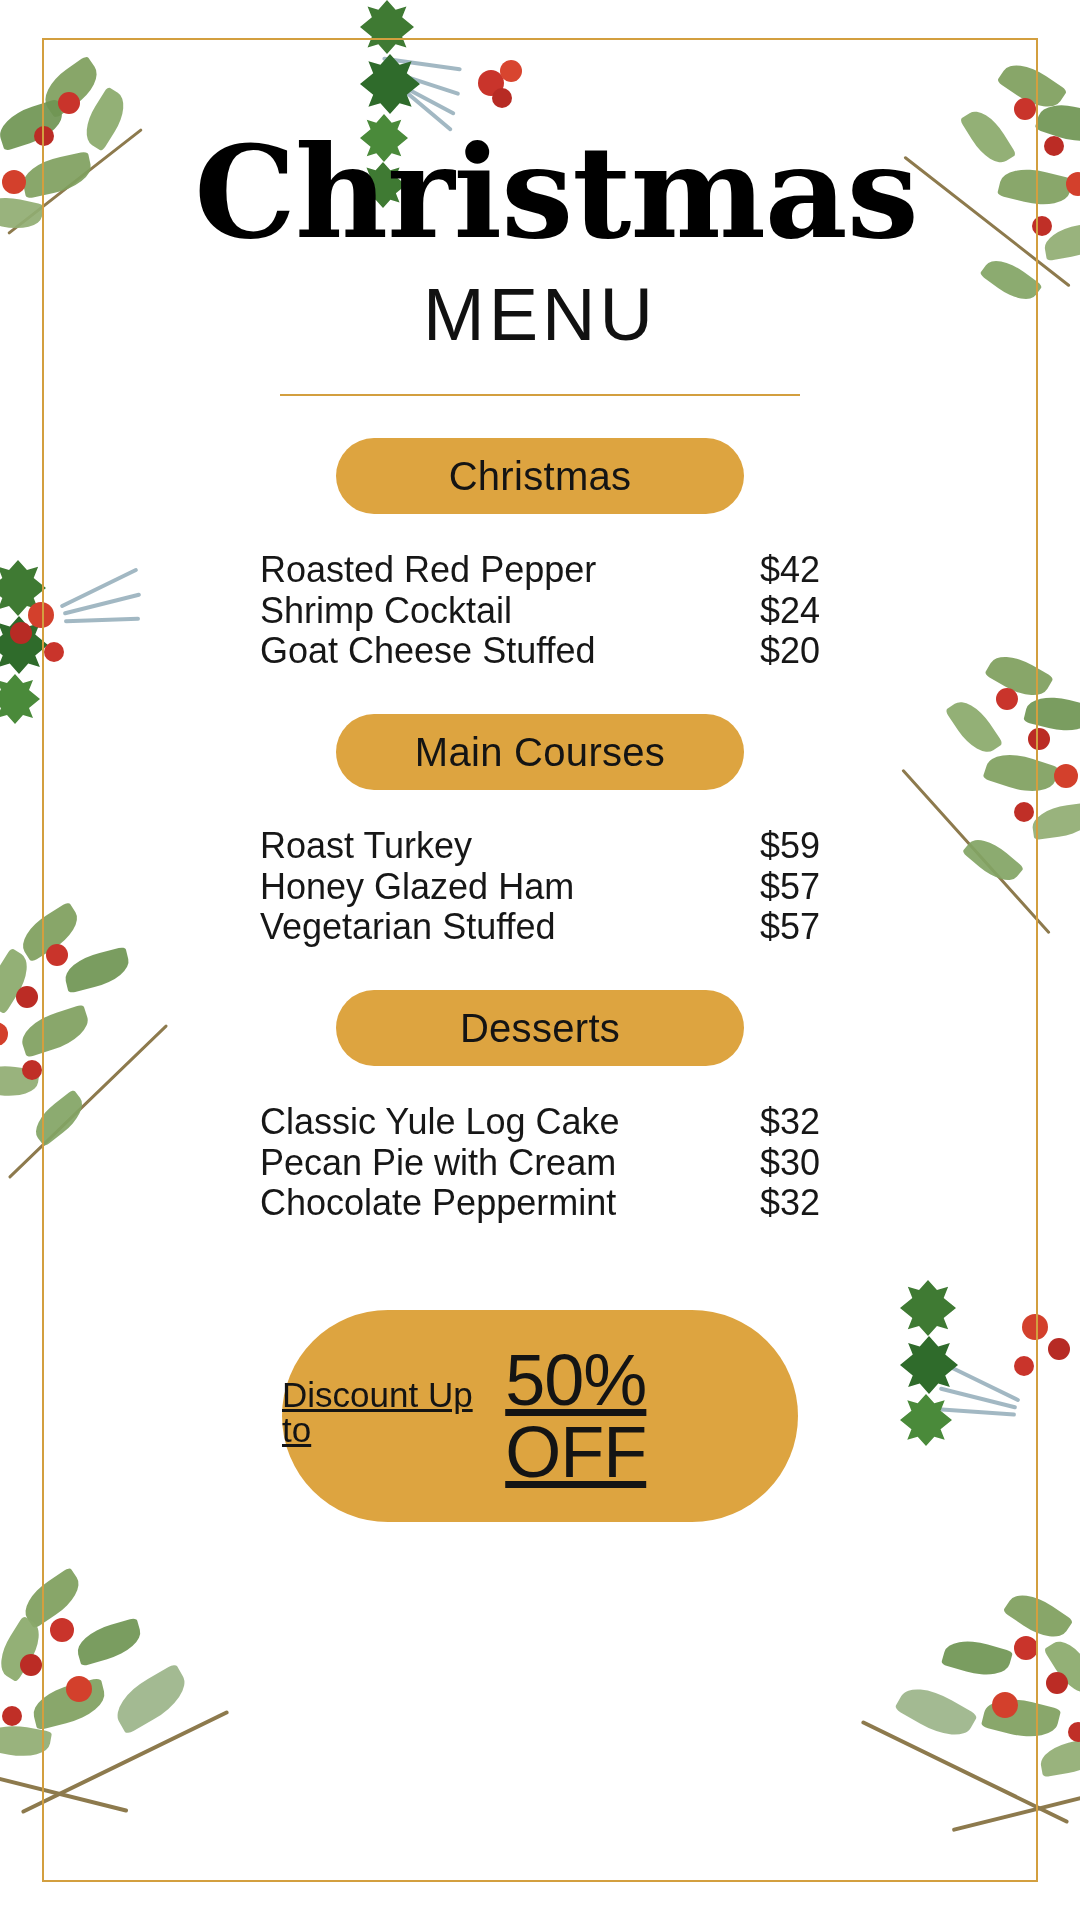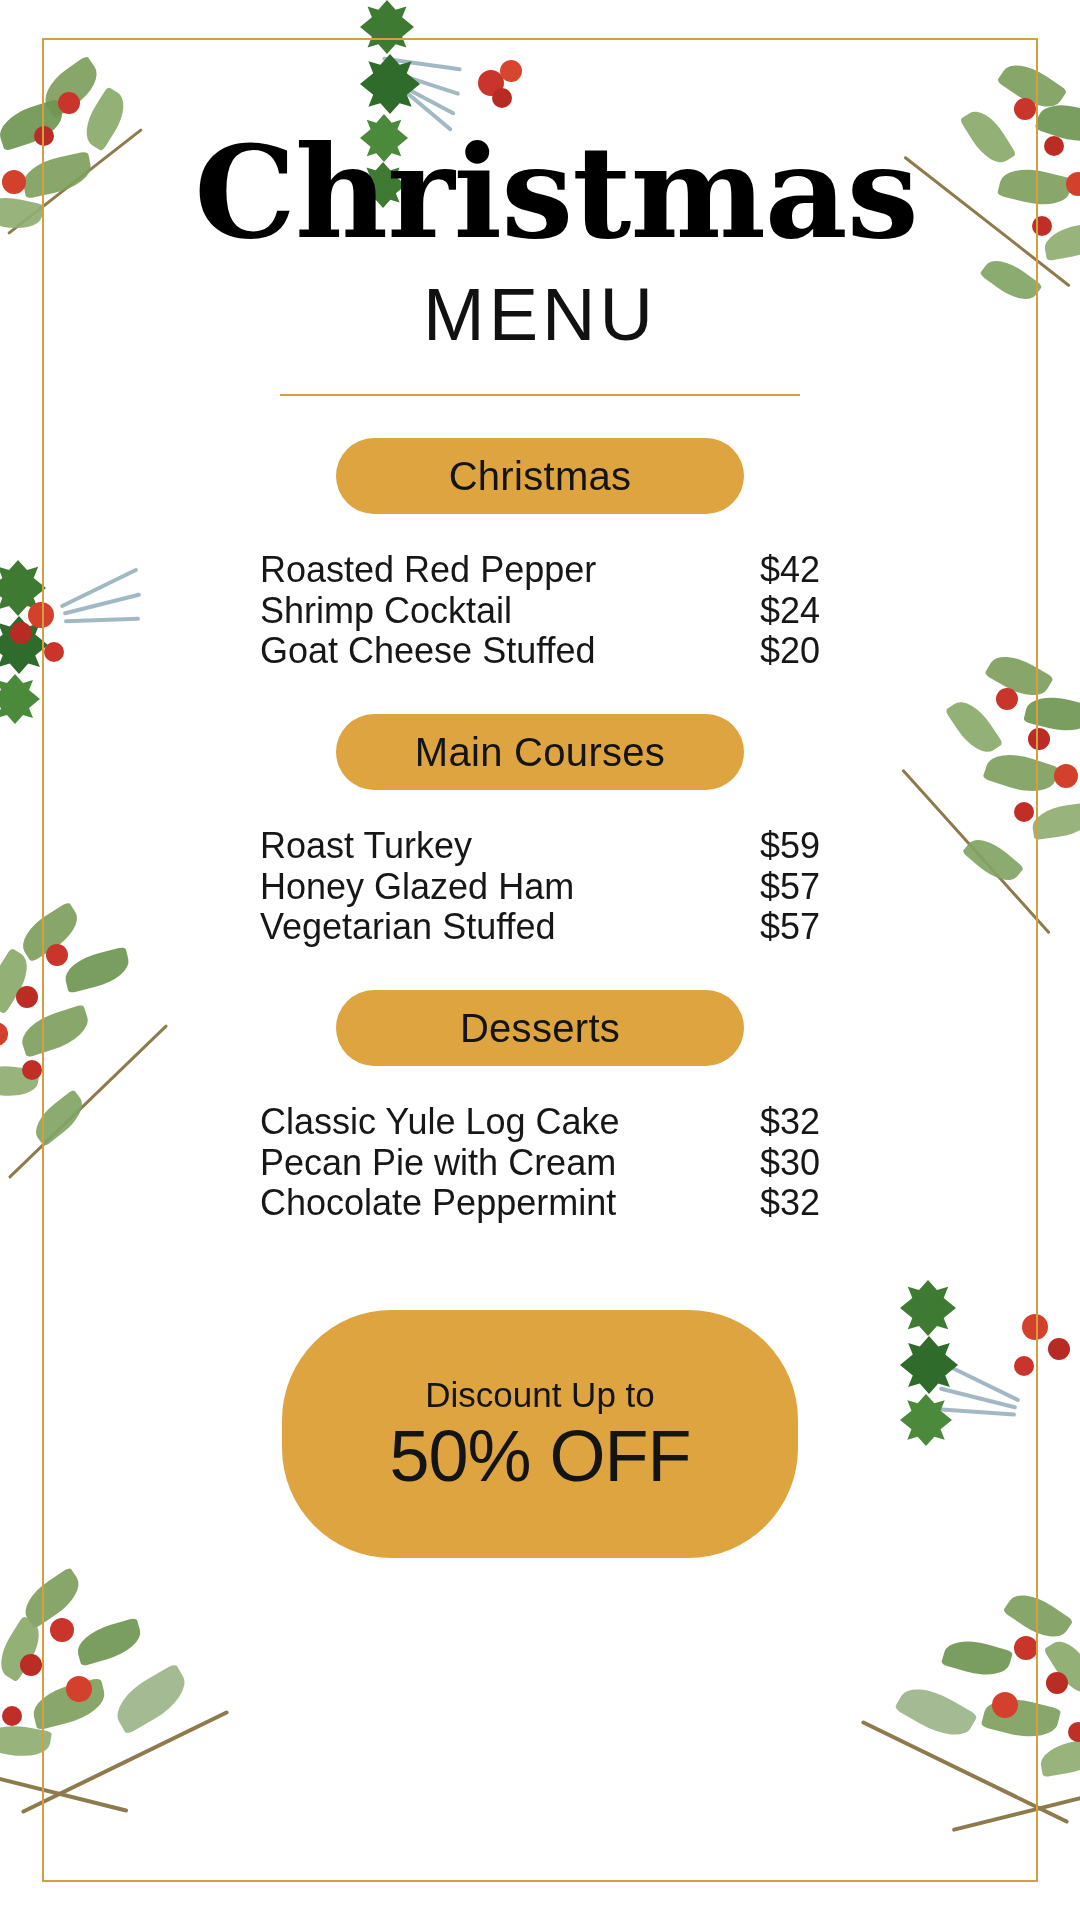--- a/index.html
+++ b/index.html
@@ -102,28 +102,29 @@
     line-height: 1.13;
     color: #171717;
   }
   .item .name { white-space: nowrap; }
   .item .price { white-space: nowrap; }
 
   
   .discount {
     margin-top: 86px;
     width: 516px;
-    height: 248px;
+    height: 212px;
     background: #dda440;
     border-radius: 110px;
     display: flex;
-    flex-direction: column;
+    flex-direction: row;
     align-items: center;
     justify-content: center;
     color: #141414;
+    text-decoration: underline;
   }
   .discount .small {
     font-size: 35px;
     line-height: 1;
     margin-bottom: 8px;
   }
   .discount .big {
     font-size: 72px;
     line-height: 1;
     letter-spacing: -1px;

